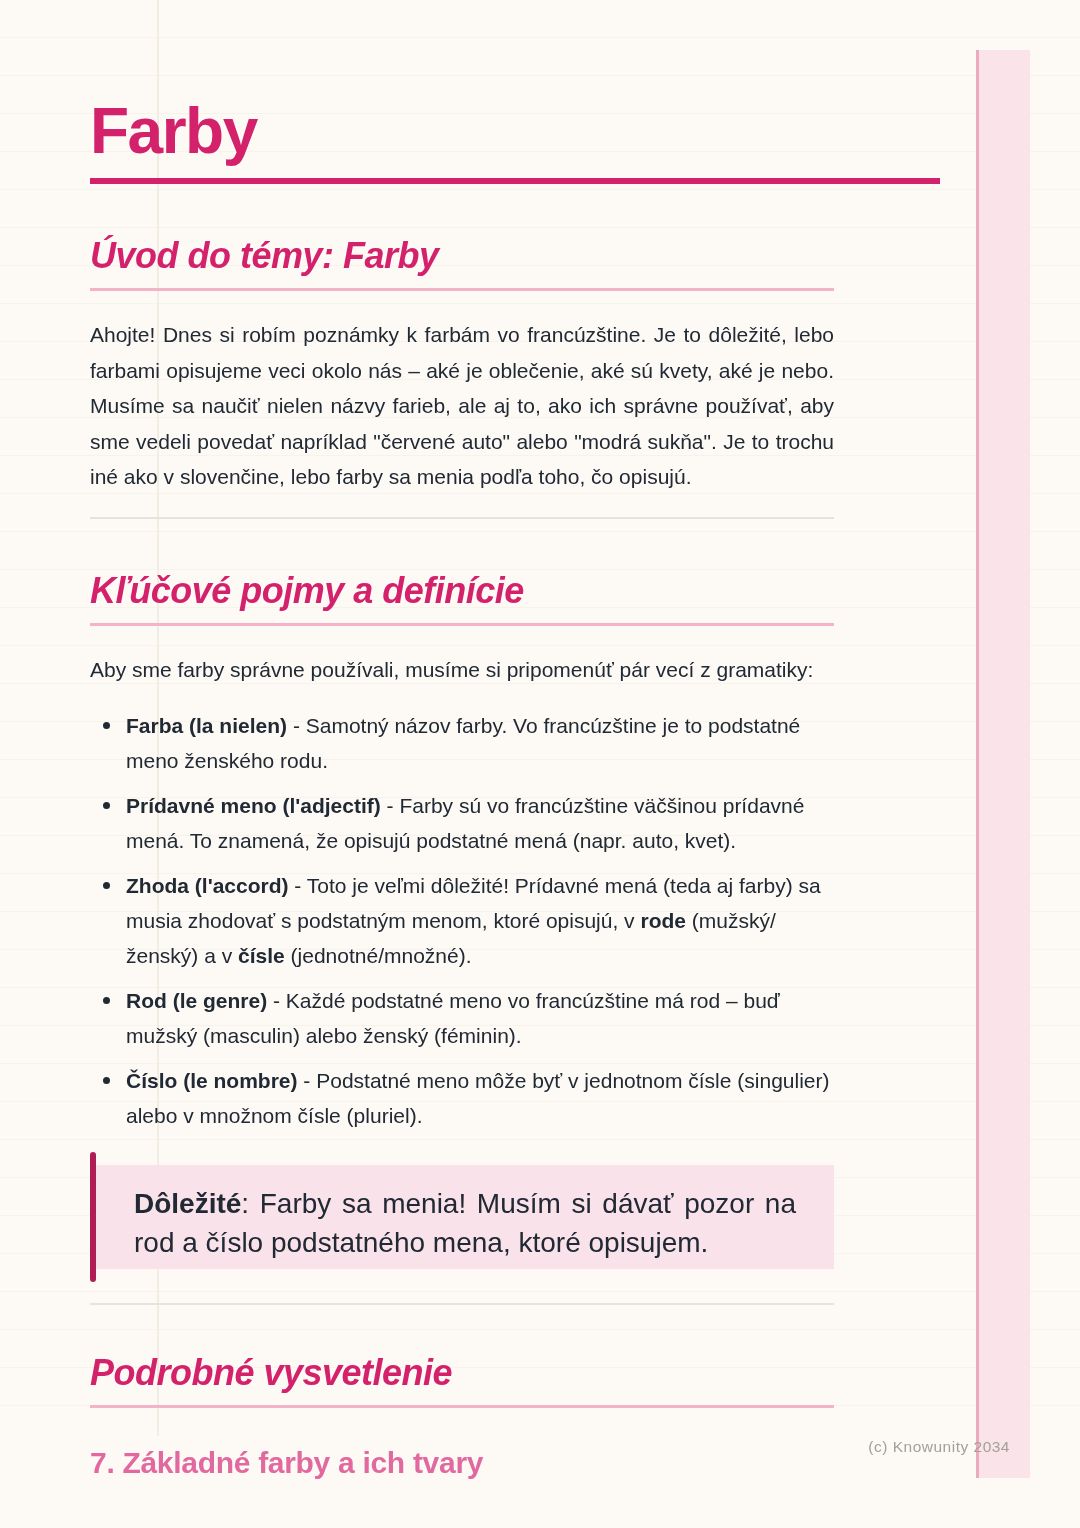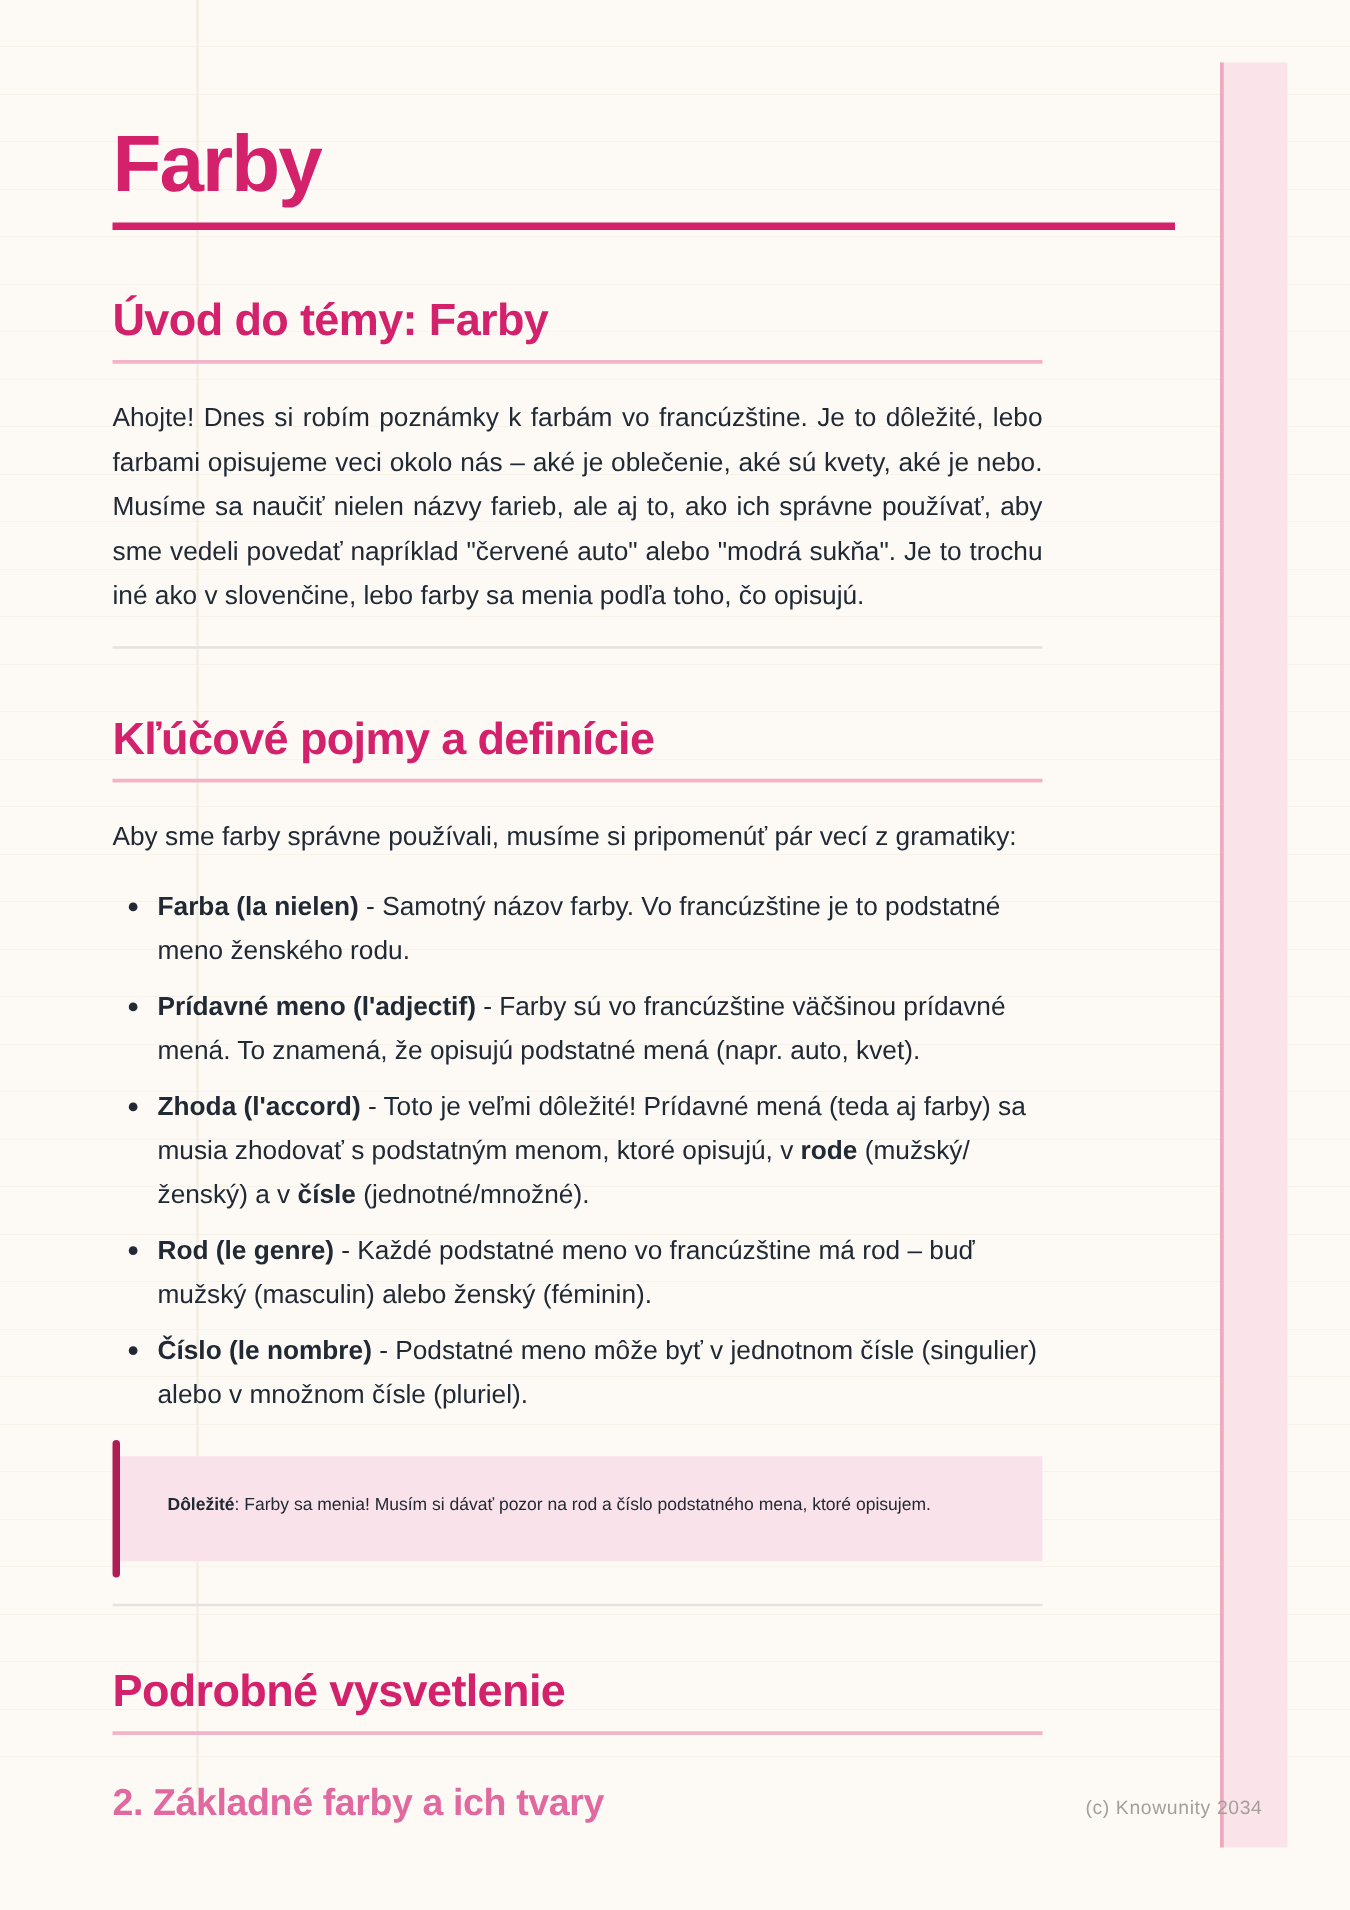--- a/index.html
+++ b/index.html
@@ -46,21 +46,21 @@
 
   h1.page-title {
     margin-top: 96px;
     font-size: 64px; font-weight: 800; letter-spacing: -1.5px;
     line-height: 70px; color: var(--accent);
   }
   .title-rule { margin-top: 12px; width: 850px; height: 6px; background: var(--accent); }
 
   h2.section-heading {
     font-size: 36px; font-weight: 700; letter-spacing: -0.5px;
-    line-height: 40px; color: var(--accent);
+    line-height: 40px; color: var(--accent); font-style: italic;
   }
   .h-intro { margin-top: 52px; }
   .h-concepts { margin-top: 52px; }
   .h-detail { margin-top: 48px; }
   .heading-underline { margin-top: 12px; width: 744px; height: 3px; background: var(--underline); }
 
   p.body-par {
     margin-top: 26px; font-size: 21px; line-height: 35.5px;
     text-align: justify; color: var(--text);
   }
@@ -81,22 +81,22 @@
   .seg-bold { font-weight: 700; }
   .seg-italic { }
 
   .callout { position: relative; margin-top: 32px; width: 744px; }
   .callout-bar {
     position: absolute; left: 0; top: -13px; bottom: -13px; width: 6px;
     background: var(--callout-border); border-radius: 3px;
   }
   .callout-box {
     margin-left: 6px; background: var(--callout-bg);
-    padding: 19px 38px 26px 38px;
-    font-size: 14px; line-height: 39px; text-align: justify; color: var(--text);
+    padding: 19px 38px 7px 38px;
+    font-size: 28px; line-height: 39px; text-align: justify; color: var(--text);
   }
 
   h3.subsection-heading {
     margin-top: 38px;
     font-size: 30px; font-weight: 700; letter-spacing: -0.3px;
     line-height: 34px; color: var(--accent-light);
   }
 
   .footer-copyright {
     position: absolute; top: 1438px; right: 70px;
@@ -136,18 +136,18 @@
 
     <div class="callout">
       <div class="callout-bar"></div>
       <div class="callout-box"><span class="seg-bold">Dôležité</span><span>: Farby sa menia! Musím si dávať pozor na rod a číslo podstatného mena, ktoré opisujem.</span></div>
     </div>
 
     <div class="section-divider after-callout"></div>
 
     <h2 class="section-heading h-detail">Podrobné vysvetlenie</h2>
     <div class="heading-underline"></div>
-    <h3 class="subsection-heading">2. Základné farby a ich tvary</h3>
+    <h3 class="subsection-heading">7. Základné farby a ich tvary</h3>
 
   </div>
 
   <div class="footer-copyright">(c) Knowunity 2034</div>
 </div>
 
 </body></html>

